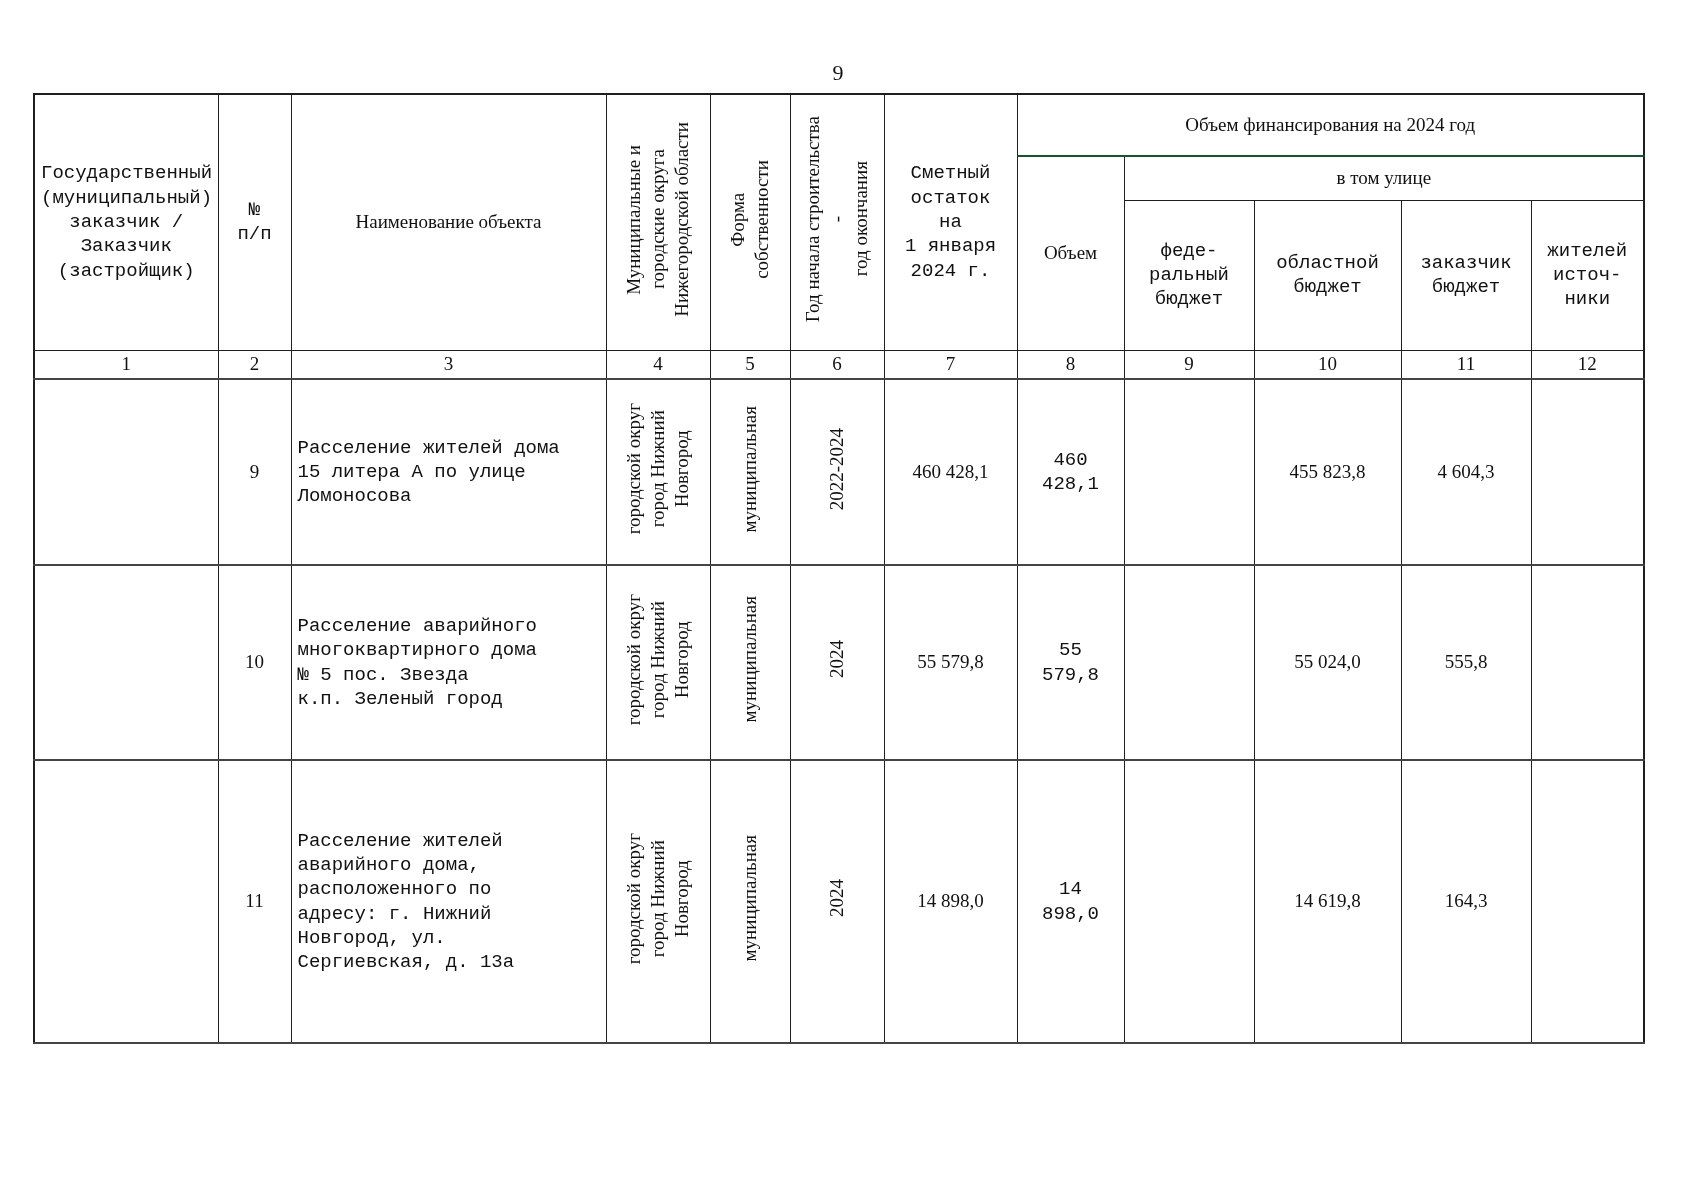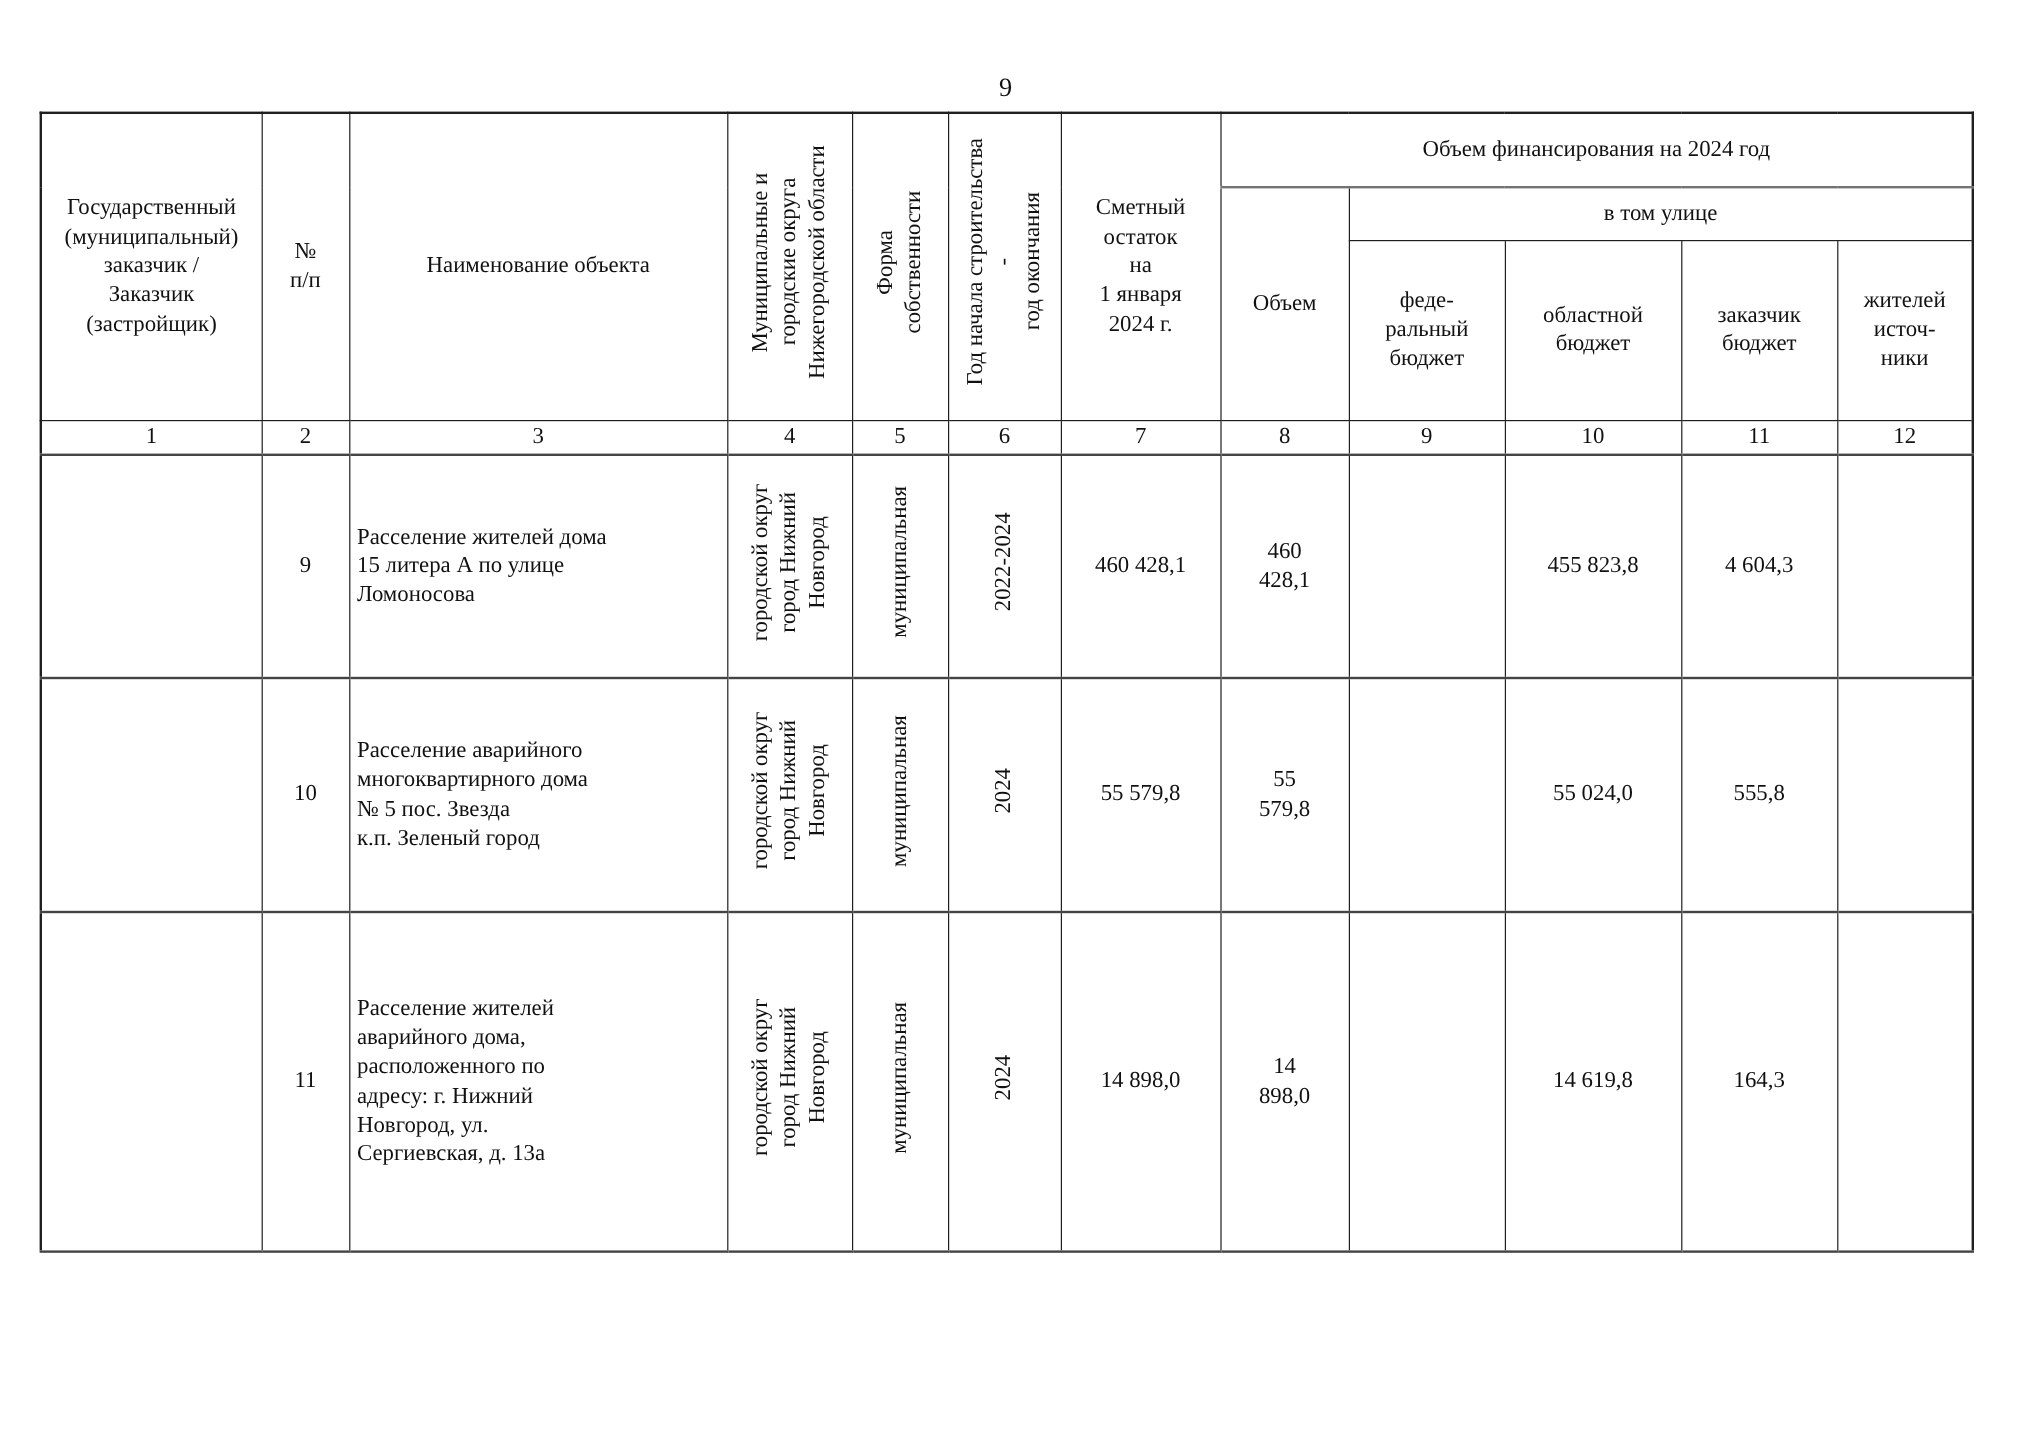--- a/index.html
+++ b/index.html
@@ -33,21 +33,21 @@
   th, td {
     border: 1px solid #1f1f1f;
     font-weight: normal;
     text-align: center;
     vertical-align: middle;
     padding: 3px 6px;
     font-size: 19px;
     line-height: 1.28;
     overflow: hidden;
   }
-  .pre { white-space: pre-line; }
+  .pre { white-space: pre-line; font-family: Liberation Mono, monospace; }
   .nowrap { white-space: nowrap; }
   .left { text-align: left; padding-right: 10px; }
 
   
   .vcell { padding: 2px; }
   .v {
     display: inline-block;
     writing-mode: vertical-rl;
     transform: rotate(180deg);
     white-space: pre-line;
@@ -56,21 +56,21 @@
   }
 
   tr.h-main   { height: 62px; }
   tr.h-sub    { height: 44px; }
   tr.h-budget { height: 150px; }
   tr.nums     { height: 29px; }
   tr.row-a    { height: 186px; }
   tr.row-b    { height: 195px; }
   tr.row-c    { height: 283px; }
 
-  tr.h-main th.group-cell { border-bottom: 2px solid #737373; margin-left: 21px; }
+  tr.h-main th.group-cell { border-bottom: 2px solid #14532d; margin-left: 21px; }
   tr.nums td  { padding: 1px 4px; border-bottom: 2px solid #444444; }
   tbody td    { border-bottom: 2px solid #444444; }
 </style>
 </head>
 <body>
 
 <div class="page">
   <div class="page-number">9</div>
 
   <table class="fin-table">

